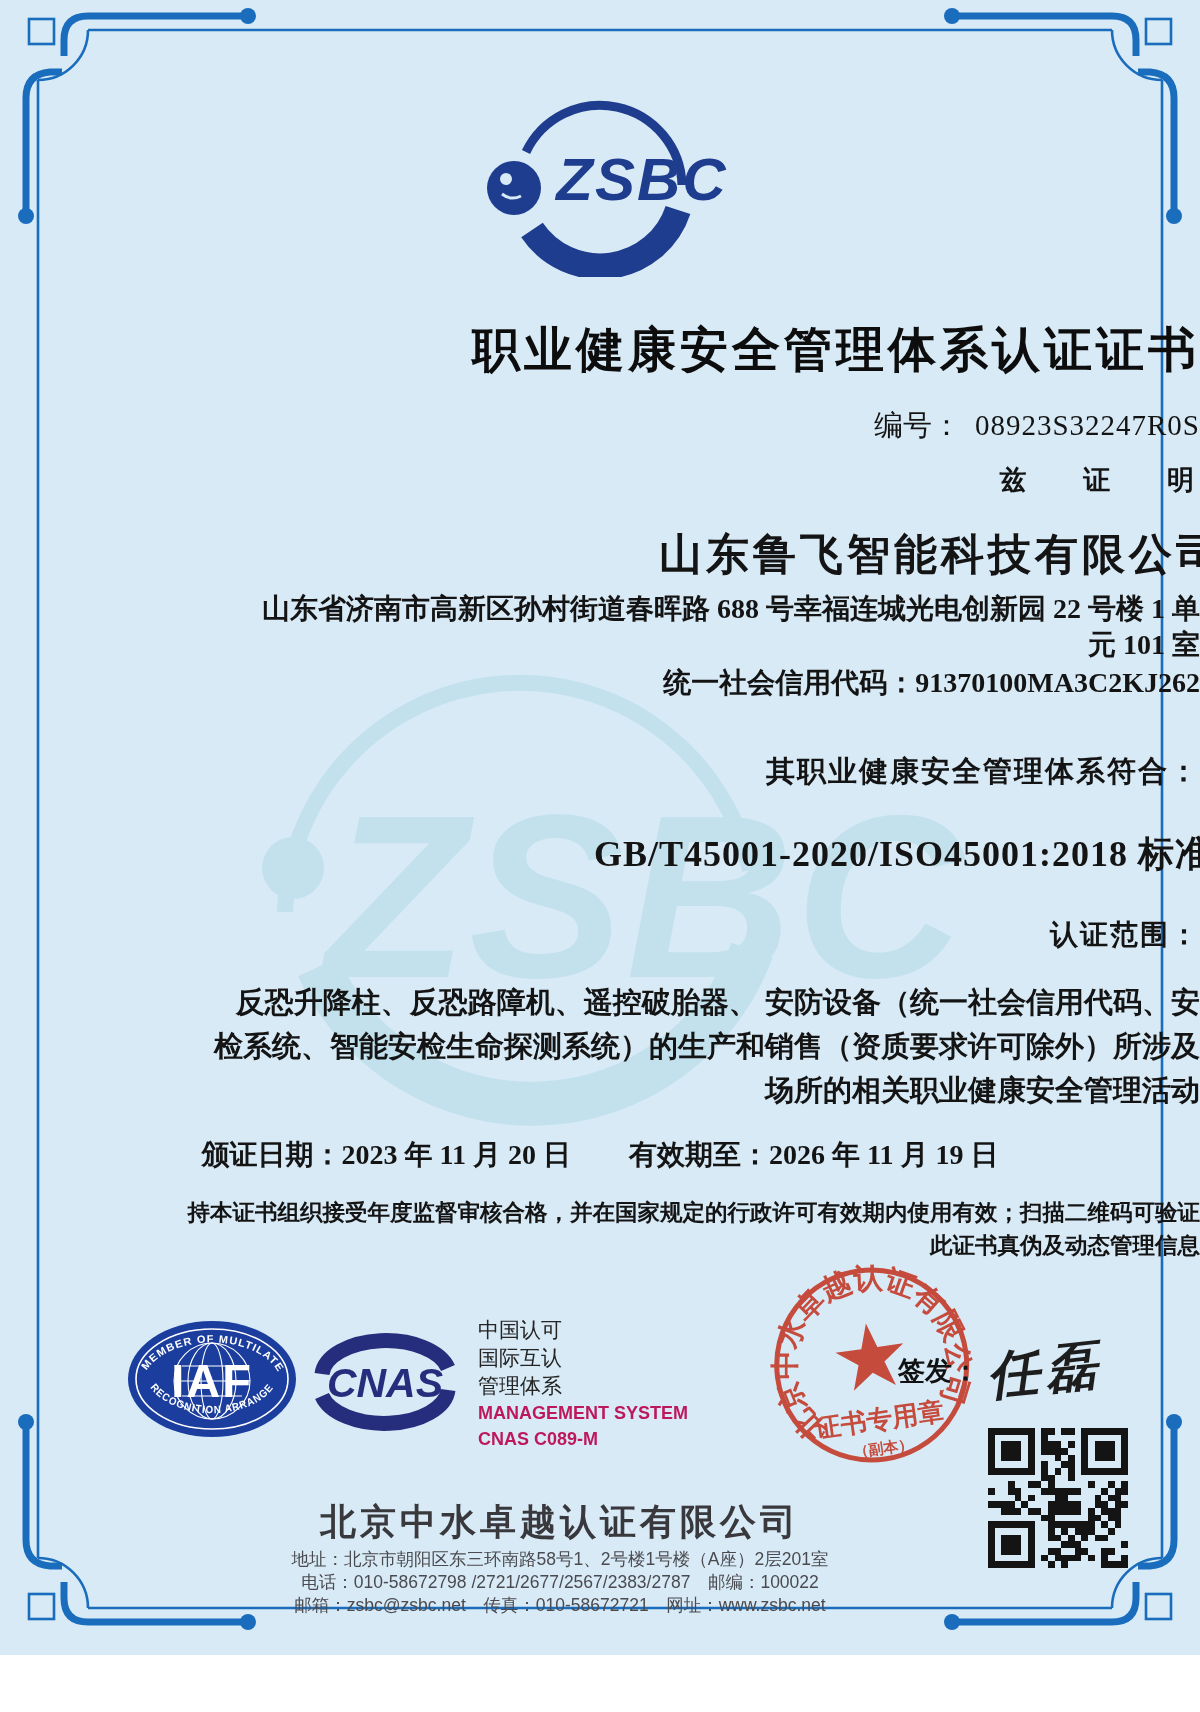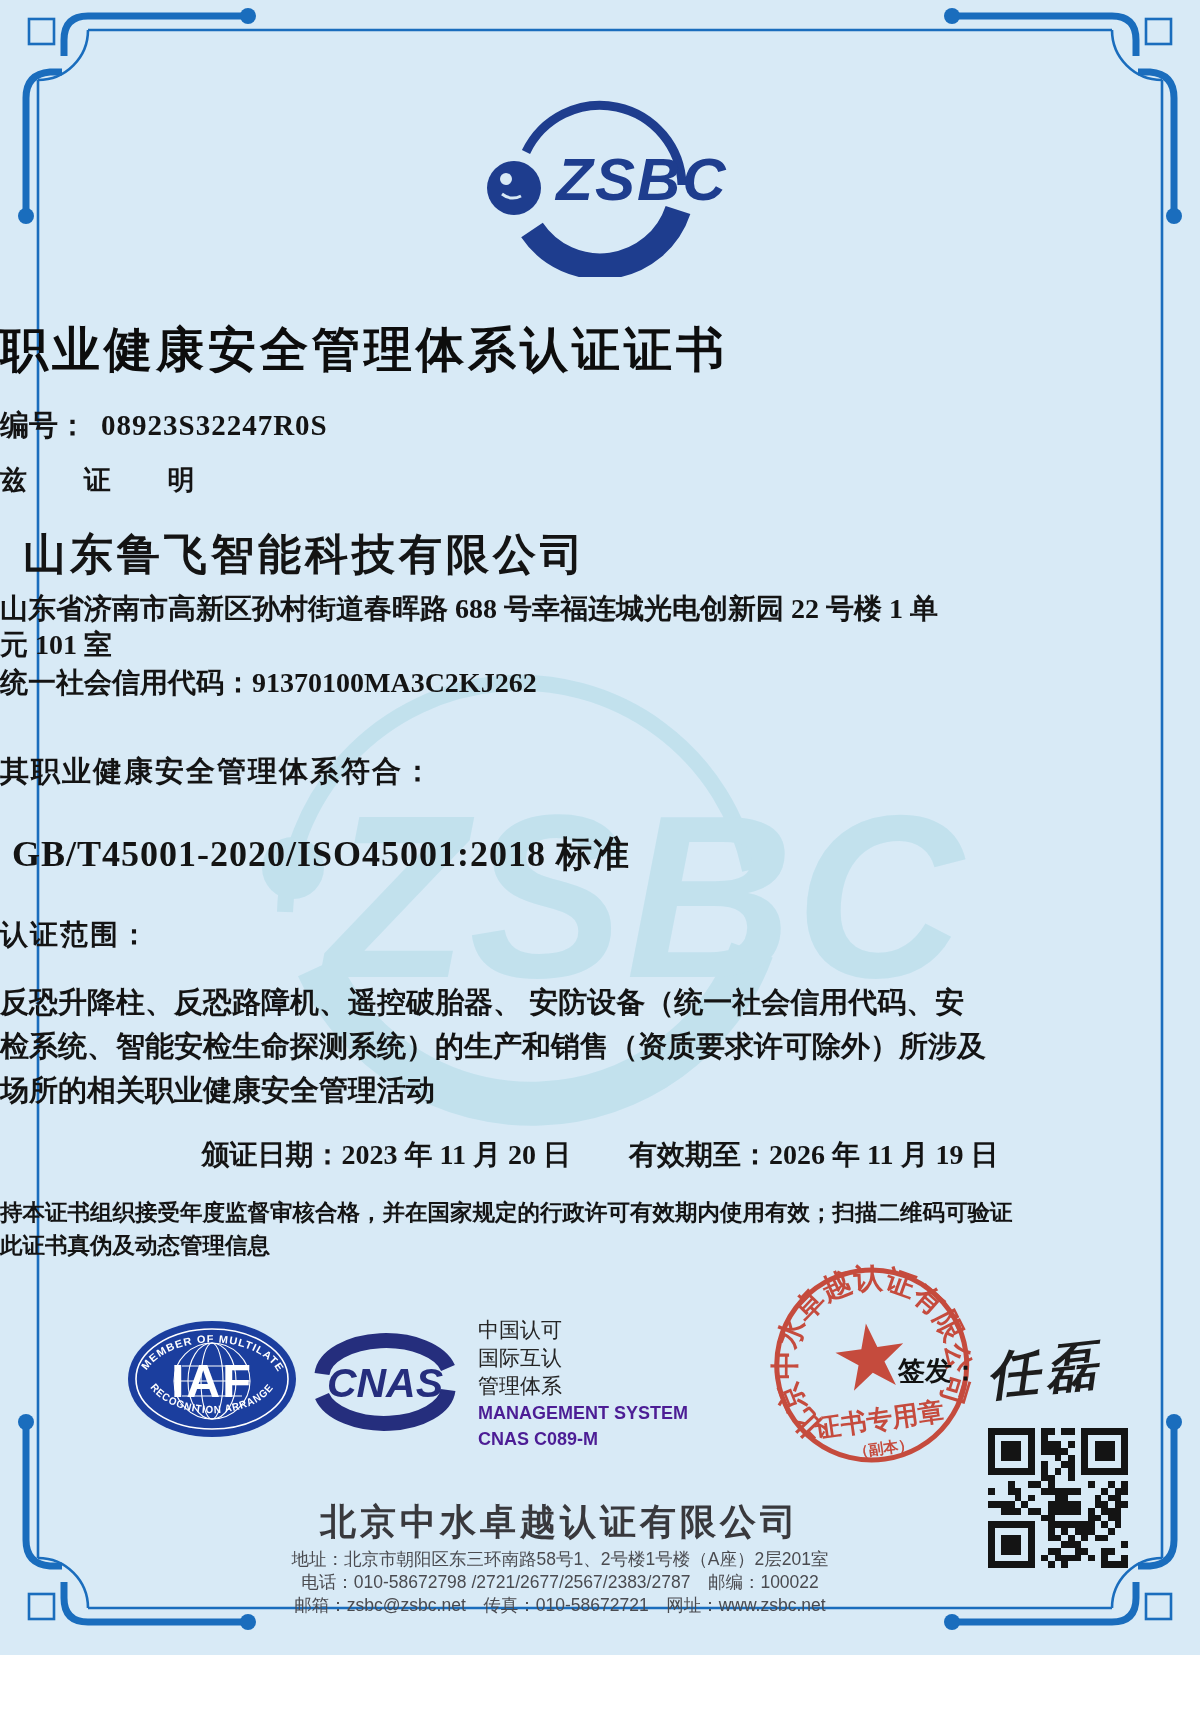--- a/index.html
+++ b/index.html
@@ -1,40 +1,40 @@
 <!DOCTYPE html>
 <html><head>
 <meta charset="utf-8">
 <style>
   html,body{margin:0;padding:0;background:#ffffff;}
   #cert{position:relative;width:1200px;height:1712px;overflow:hidden;background:#ffffff;
         font-family:"Liberation Serif","DejaVu Serif",serif;color:#141414;}
   .abs{position:absolute;}
-  .ctr{left:0;width:1200px;text-align:left;}
+  .ctr{left:0;width:1200px;text-align:right;}
   .paper{left:0;top:0;width:1200px;height:1655px;background:#d8eaf6;z-index:0;}
   .wm{z-index:1;opacity:.5;}
   .frame{z-index:2;pointer-events:none;}
   .content{z-index:3;}
   .title{font-family:"Liberation Sans","DejaVu Sans",sans-serif;font-weight:900;
          font-size:48px;letter-spacing:4px;color:#0d0d0d;}
-  .certno{font-size:29px;font-weight:700;}
+  .certno{font-size:29px;font-weight:400;}
   .certno .num{margin-left:14px;letter-spacing:1px;font-family:"Liberation Serif","DejaVu Serif",serif;}
   .certify{font-size:27px;font-weight:700;word-spacing:38px;letter-spacing:6px;}
   .company{font-size:43px;font-weight:700;letter-spacing:4px;margin-left:23px;}
   .addr{font-size:28px;font-weight:700;}
   .credit{font-size:28px;font-weight:700;}
   .conform{font-size:29px;font-weight:700;letter-spacing:2px;}
   .standard{font-size:36px;font-weight:700;letter-spacing:1px;margin-left:12px;}
   .scopelabel{font-size:28px;font-weight:700;letter-spacing:2px;}
   .scope{font-size:29px;font-weight:700;line-height:44px;}
   .dates-row{display:flex;justify-content:center;gap:58px;font-size:28px;font-weight:700;}
   .notice{font-size:22.5px;font-weight:700;line-height:33px;}
   .cn-info{font-family:"Liberation Sans","DejaVu Sans",sans-serif;color:#242424;}
   .cn-info .zh{font-size:21px;line-height:28px;font-weight:500;}
-  .cn-info .en{font-size:18px;line-height:26px;font-weight:700;color:#4c1d95;}
+  .cn-info .en{font-size:18px;line-height:26px;font-weight:700;color:#be185d;}
   .sig-row{display:flex;align-items:center;}
   .sig-label{font-size:27px;font-weight:700;color:#111;}
   .sig-name{font-size:52px;font-weight:700;font-style:italic;color:#1d1d1d;
             transform:rotate(-6deg);margin-left:8px;letter-spacing:6px;}
   .issuer-name{font-family:"Liberation Sans","DejaVu Sans",sans-serif;font-weight:700;
                font-size:36px;letter-spacing:4px;color:#39393d;}
   .issuer-contact{font-family:"Liberation Sans","DejaVu Sans",sans-serif;font-size:17.5px;
                   line-height:23px;color:#4a4b50;font-weight:500;}
   .seal-wrap{transform:rotate(-8deg);opacity:.9;}
 </style>

